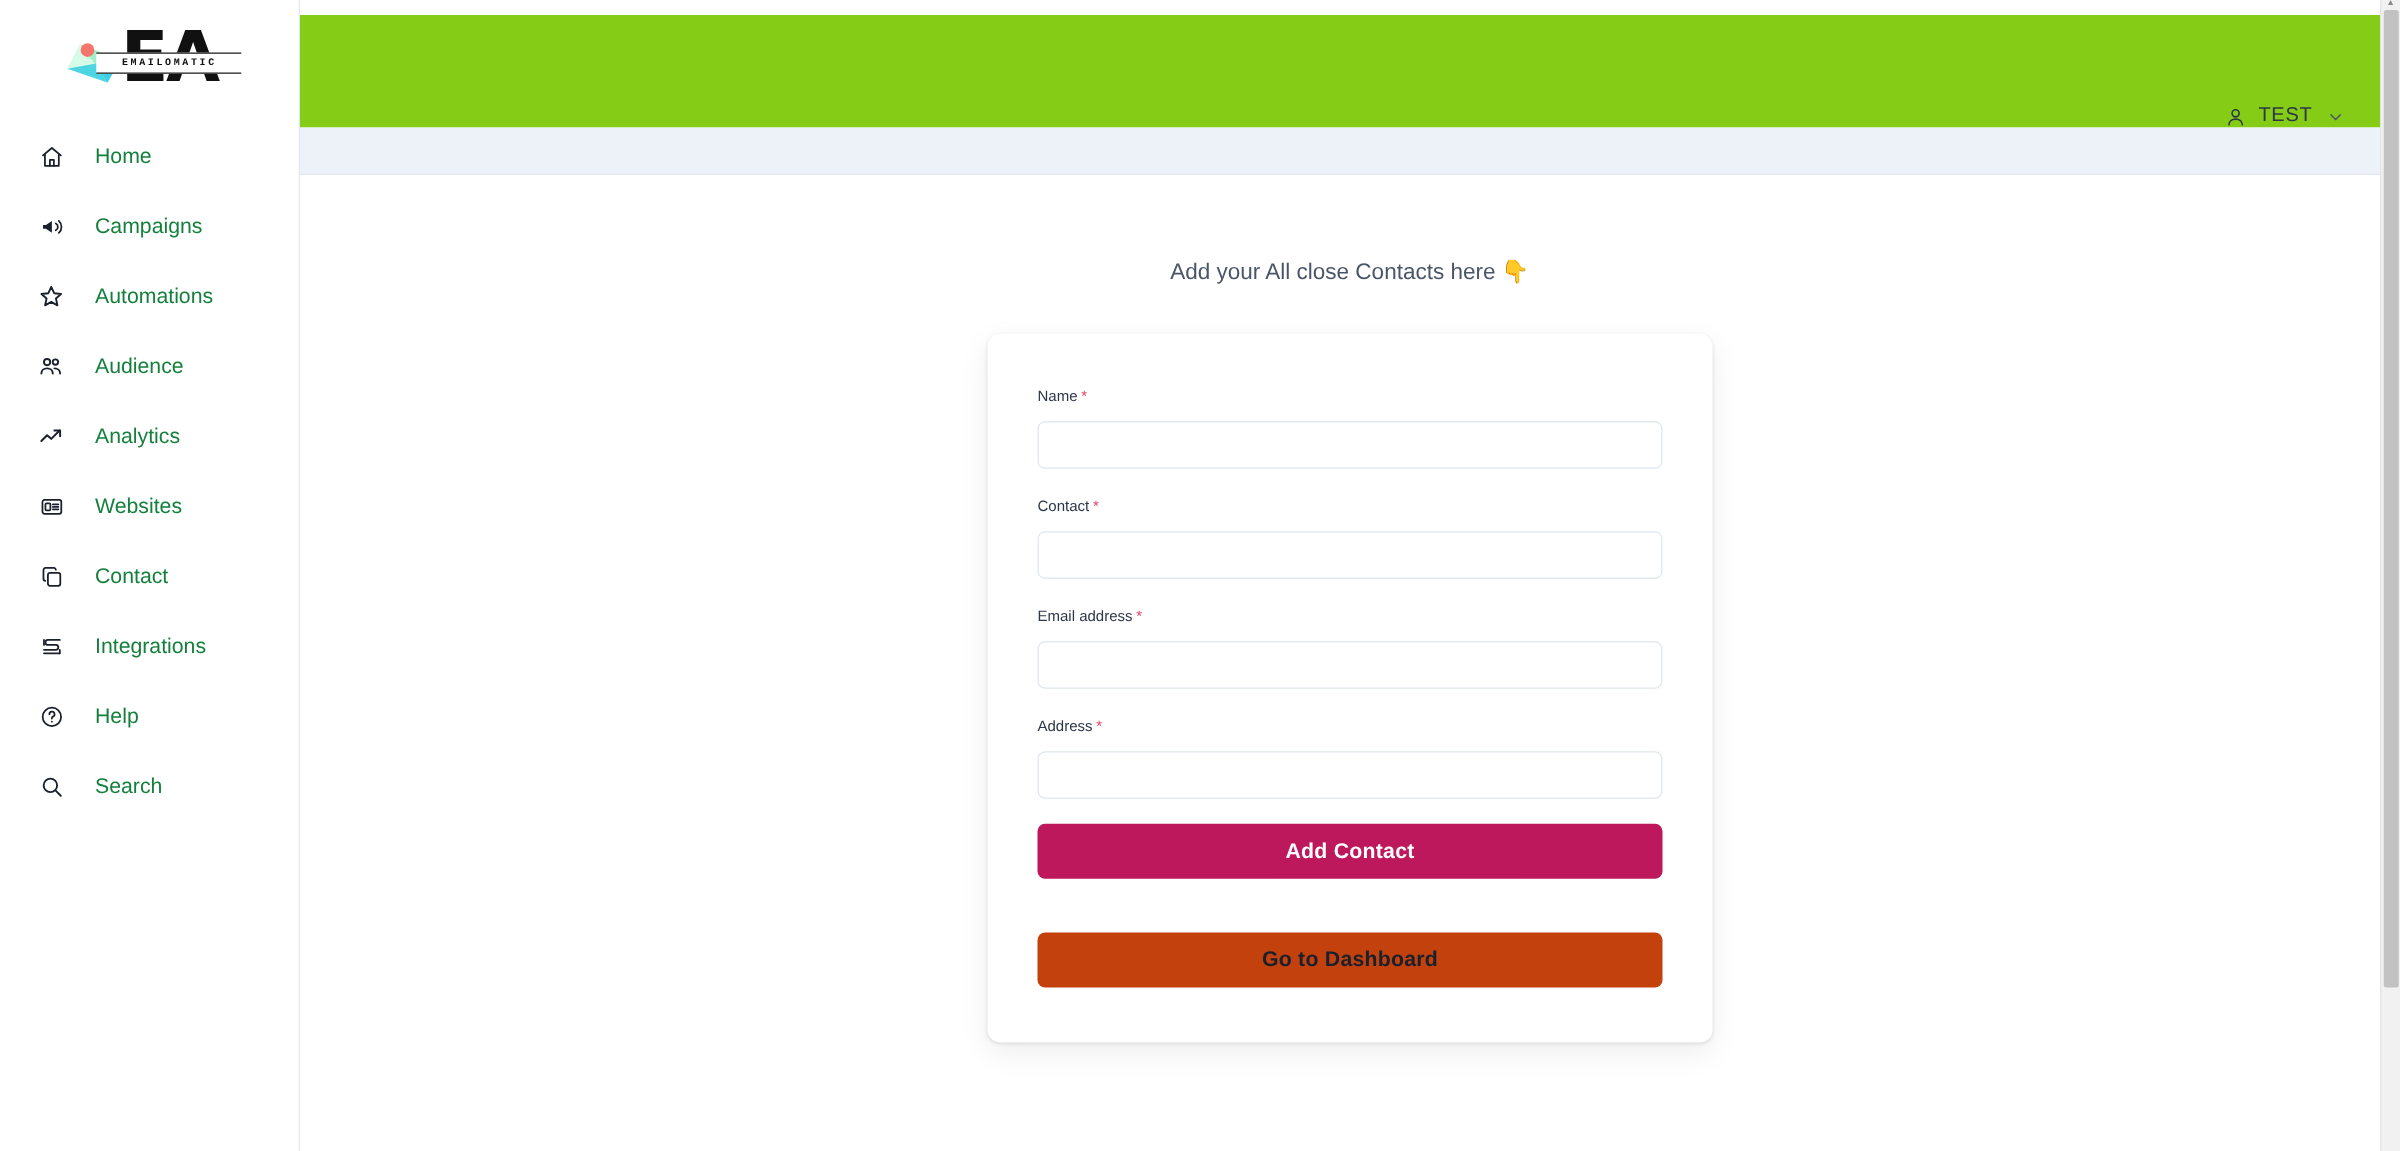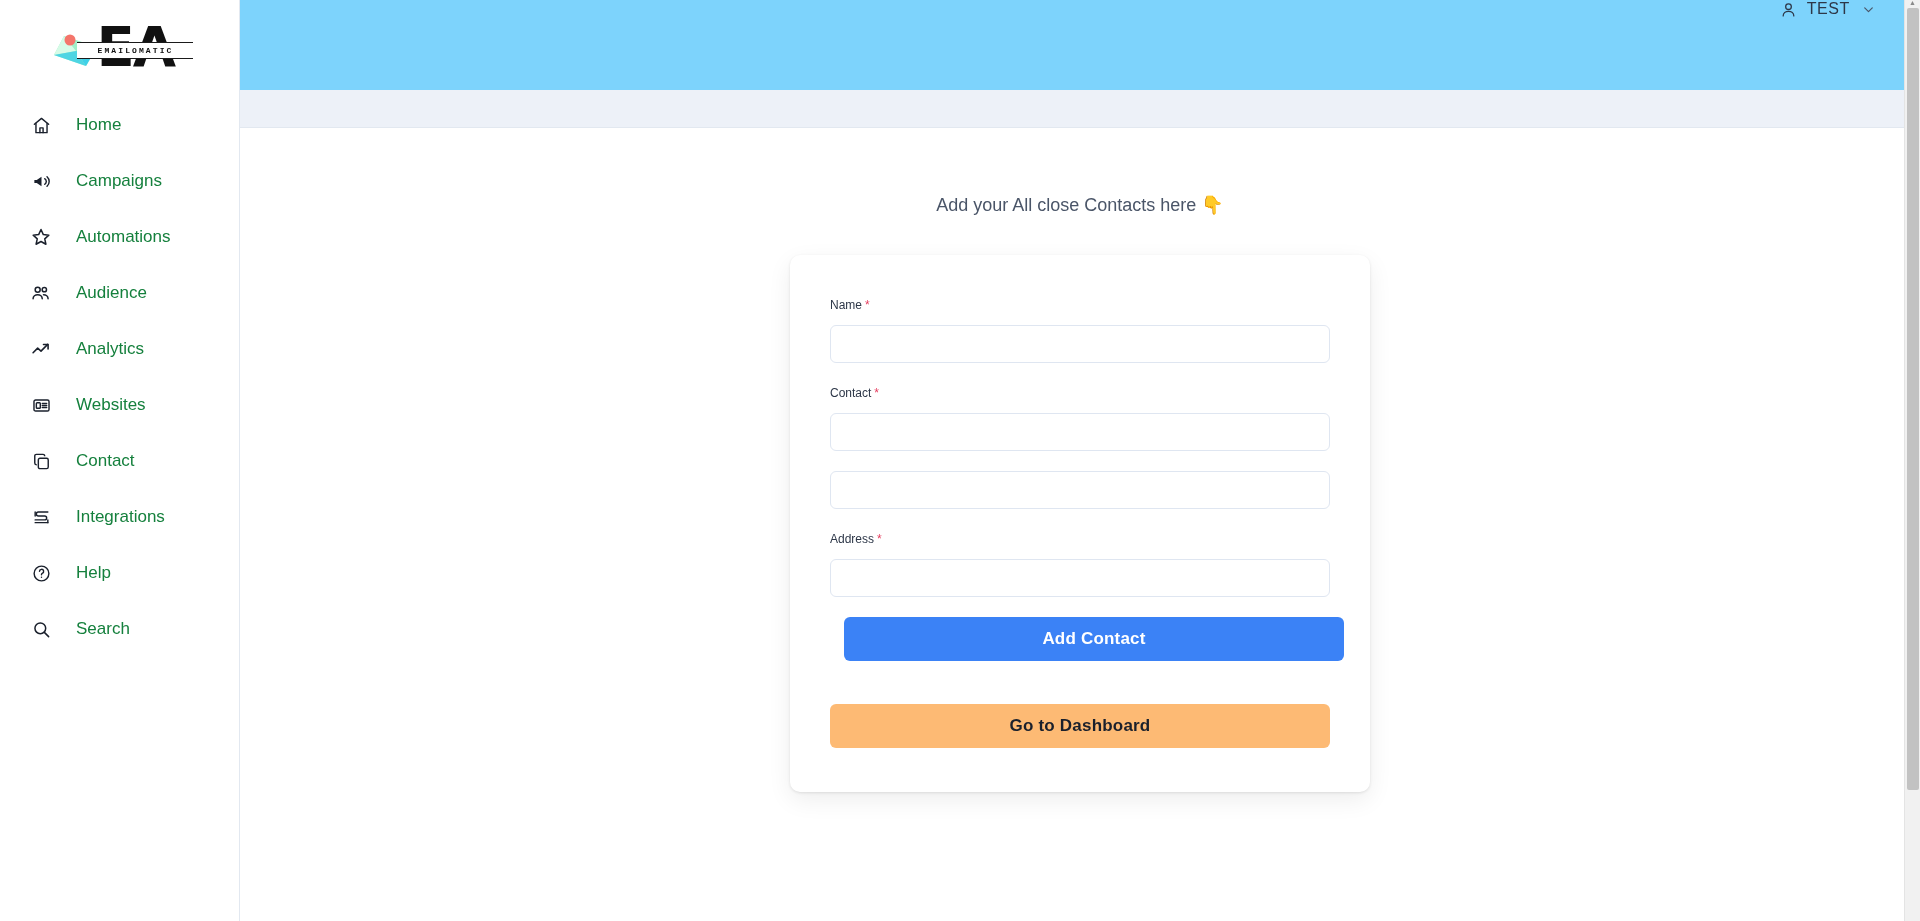--- a/index.html
+++ b/index.html
@@ -108,25 +108,26 @@
   #content {
     flex: 1 1 auto;
     height: 921px;
     position: relative;
     background: #ffffff;
     overflow: hidden;
   }
 
   #topbar {
     height: 90px;
-    background: #7dd3fc;
-    display: flex;
-    align-items: flex-start;
+    background: #84cc16;
+    display: flex;
+    align-items: flex-end;
     justify-content: flex-end;
     padding-right: 45px;
+    margin-top: 12px;
   }
   .user-menu {
     display: flex;
     align-items: center;
     gap: 10px;
     cursor: pointer;
   }
   .user-icon { color: #2d3748; display: flex; }
   .user-name {
     font-size: 16px;
@@ -200,27 +201,26 @@
     height: 44px;
     border: none;
     border-radius: 6px;
     font-family: "Liberation Sans", sans-serif;
     font-size: 17px;
     font-weight: 700;
     cursor: pointer;
     letter-spacing: 0.2px;
   }
   .btn-primary {
-    background: #3b82f6;
+    background: #be185d;
     color: #ffffff;
     margin-top: 16px;
-    margin-left: 14px;
   }
   .btn-dashboard {
-    background: #fdba74;
+    background: #c2410c;
     color: #1a202c;
     margin-top: 43px;
   }
 
   
   #scrollbar {
     position: absolute;
     top: 0; right: 0;
     width: 16px;
     height: 921px;
@@ -414,20 +414,21 @@
             <label class="field-label"><span>Name</span><span class="req">*</span></label>
             <input class="field-input" type="text" value="" placeholder="" style="">
           </div>
 
           <div class="field">
             <label class="field-label"><span>Contact</span><span class="req">*</span></label>
             <input class="field-input" type="text" value="" placeholder="" style="">
           </div>
 
           <div class="field">
+            <label class="field-label"><span>Email address</span><span class="req">*</span></label>
             <input class="field-input" type="email" value="" placeholder="" style="">
           </div>
 
           <div class="field">
             <label class="field-label"><span>Address</span><span class="req">*</span></label>
             <input class="field-input" type="text" value="" placeholder="" style="">
           </div>
 
           <button class="btn btn-primary" type="submit">Add Contact</button>
           <button class="btn btn-dashboard" type="button">Go to Dashboard</button>

